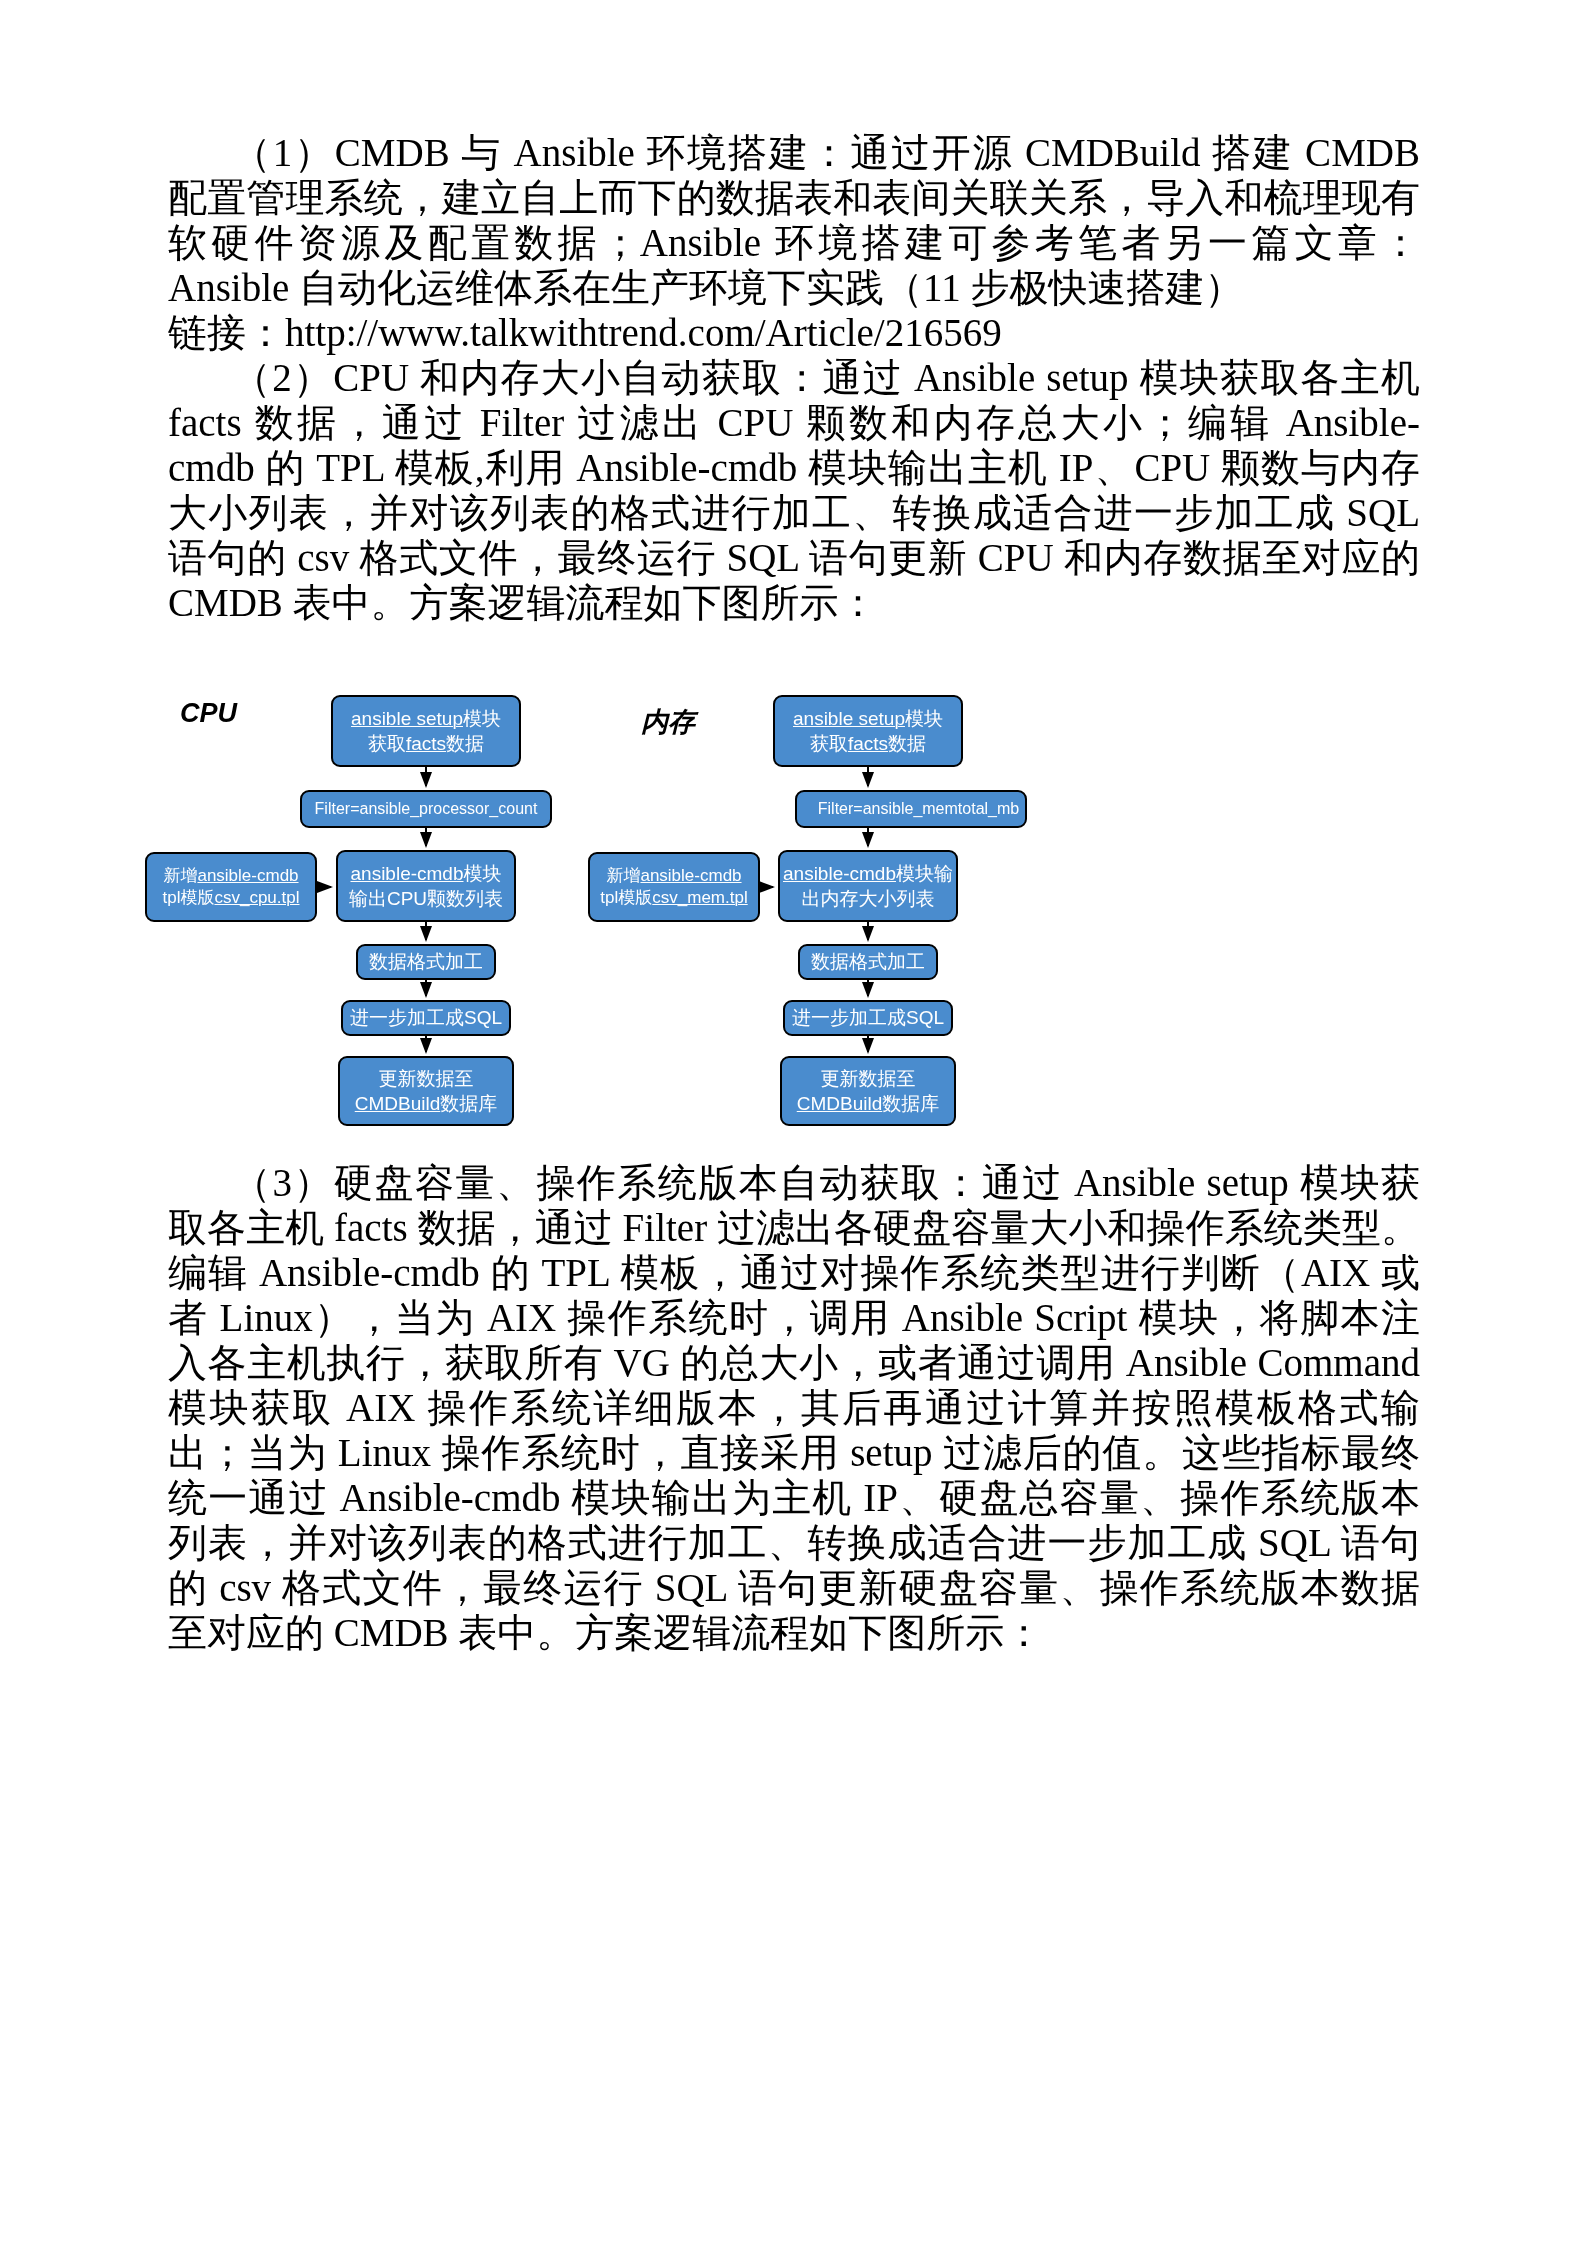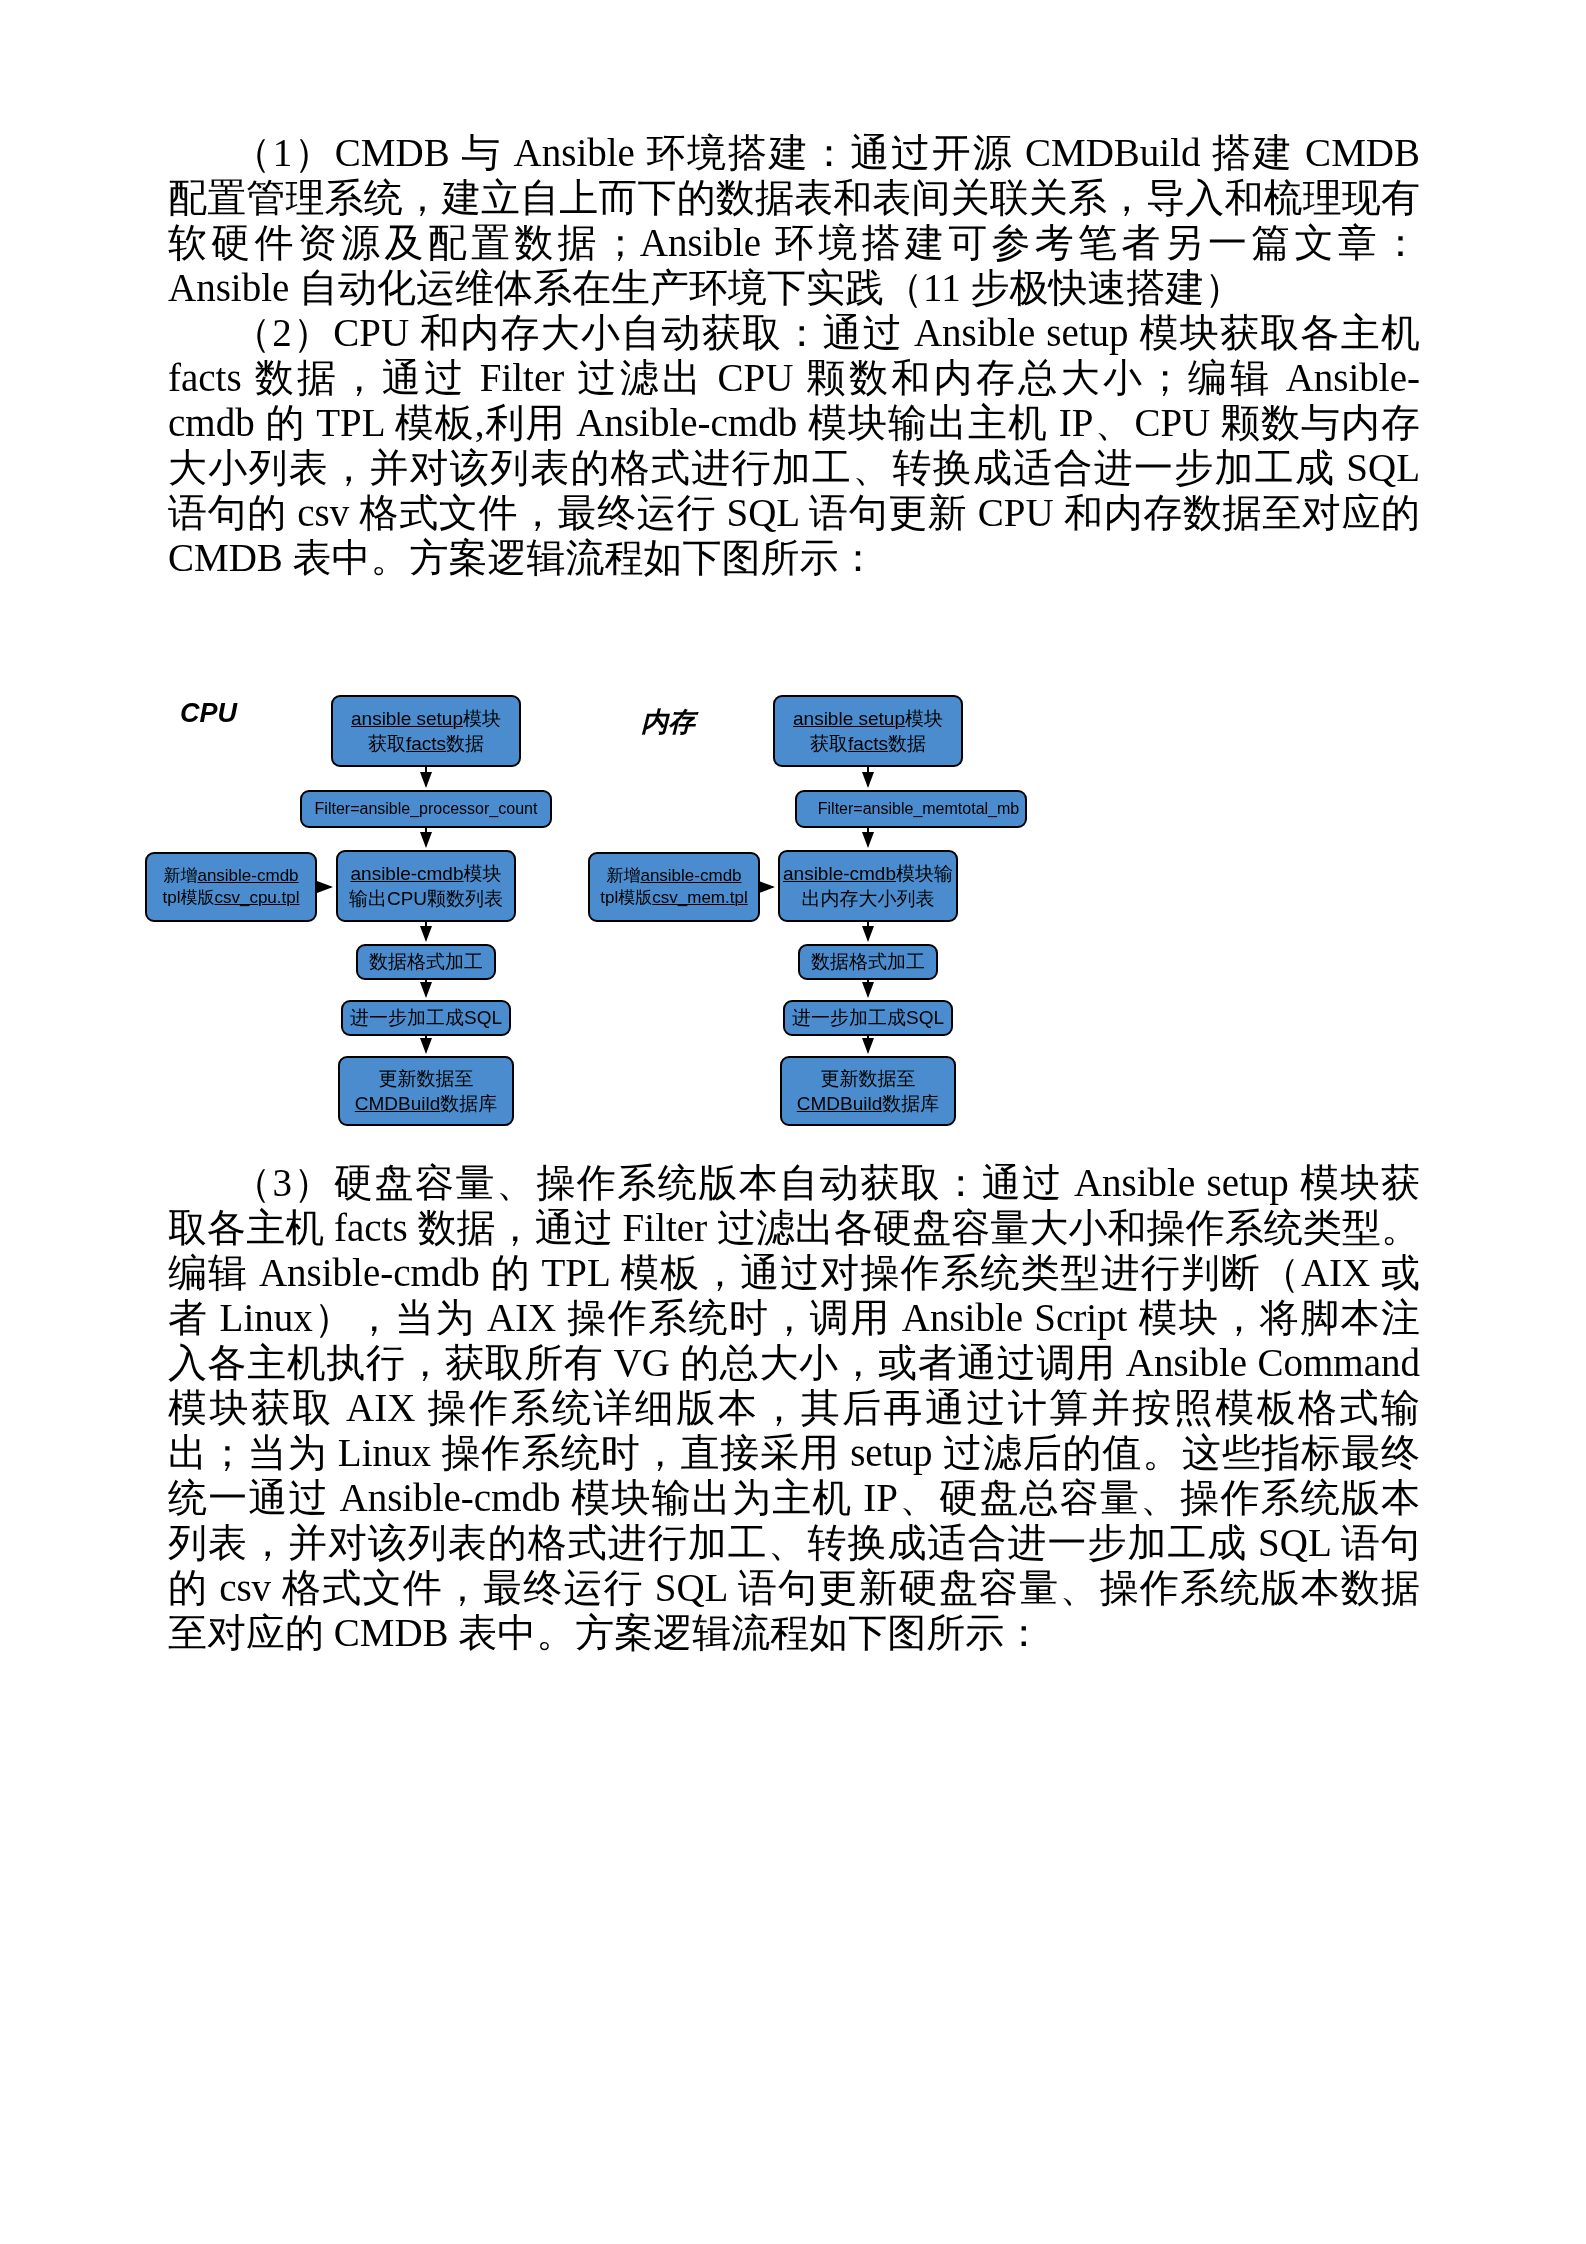--- a/index.html
+++ b/index.html
@@ -35,21 +35,21 @@
     font-family: "Liberation Sans", "DejaVu Sans", sans-serif;
     font-weight: bold;
     font-size: 27px;
     color: #000000;
     font-style: italic;
   }
   .flow-box {
     position: absolute;
     border: 2px solid #b91c1c;
     border-radius: 9px;
-    color: #000000;
+    color: #ffffff;
     display: flex;
     flex-direction: column;
     align-items: center;
     justify-content: center;
     text-align: center;
     font-family: "Liberation Sans", "DejaVu Sans", sans-serif;
     line-height: 1.32;
     padding: 2px 4px;
   }
   .flow-box .fb-line { white-space: nowrap; }
@@ -64,20 +64,21 @@
     border-radius: 9px 9px 0 0;
   }
 </style>
 </head>
 <body>
 
 <div class="page">
 
   <div class="text-flow" style="top:130px;">
     <p class="para indent">（1）CMDB 与 Ansible 环境搭建：通过开源 CMDBuild 搭建 CMDB 配置管理系统，建立自上而下的数据表和表间关联关系，导入和梳理现有软硬件资源及配置数据；Ansible 环境搭建可参考笔者另一篇文章：Ansible 自动化运维体系在生产环境下实践（11 步极快速搭建）</p>
+    <p class="para">链接：http://www.talkwithtrend.com/Article/216569</p>
     <p class="para indent">（2）CPU 和内存大小自动获取：通过 Ansible setup 模块获取各主机 facts 数据，通过 Filter 过滤出 CPU 颗数和内存总大小；编辑 Ansible-cmdb 的 TPL 模板,利用 Ansible-cmdb 模块输出主机 IP、CPU 颗数与内存大小列表，并对该列表的格式进行加工、转换成适合进一步加工成 SQL 语句的 csv 格式文件，最终运行 SQL 语句更新 CPU 和内存数据至对应的 CMDB 表中。方案逻辑流程如下图所示：</p>
   </div>
 
   <div class="diagram" id="diagram">
     <svg class="arrows" width="1586" height="1200">
       <defs>
         <marker id="ah" markerWidth="10" markerHeight="8" refX="7" refY="3" orient="auto">
           <path d="M0,0 L8,3 L0,6 Z" fill="#000000"></path>
         </marker>
       </defs>

